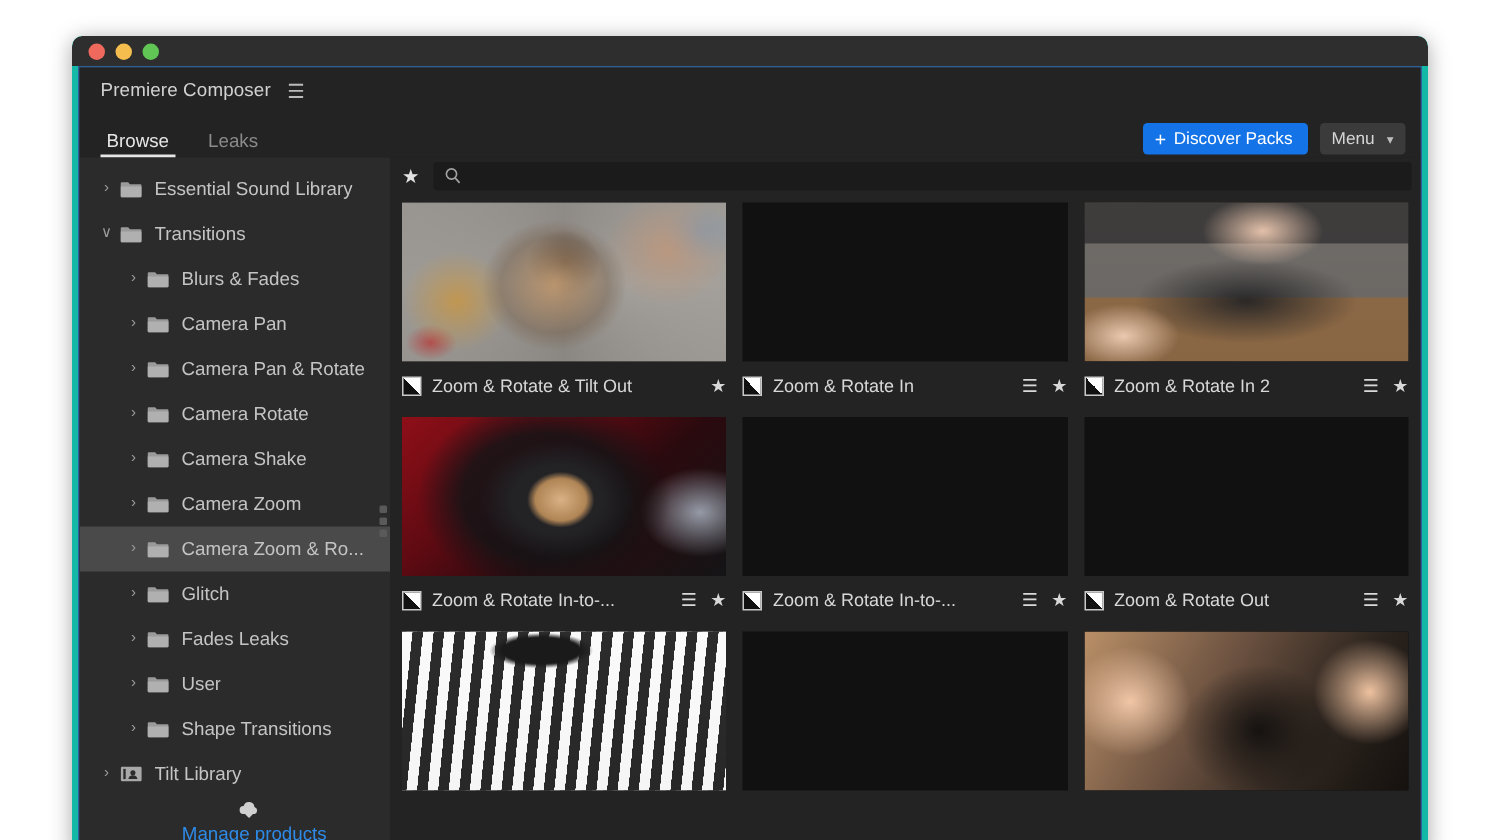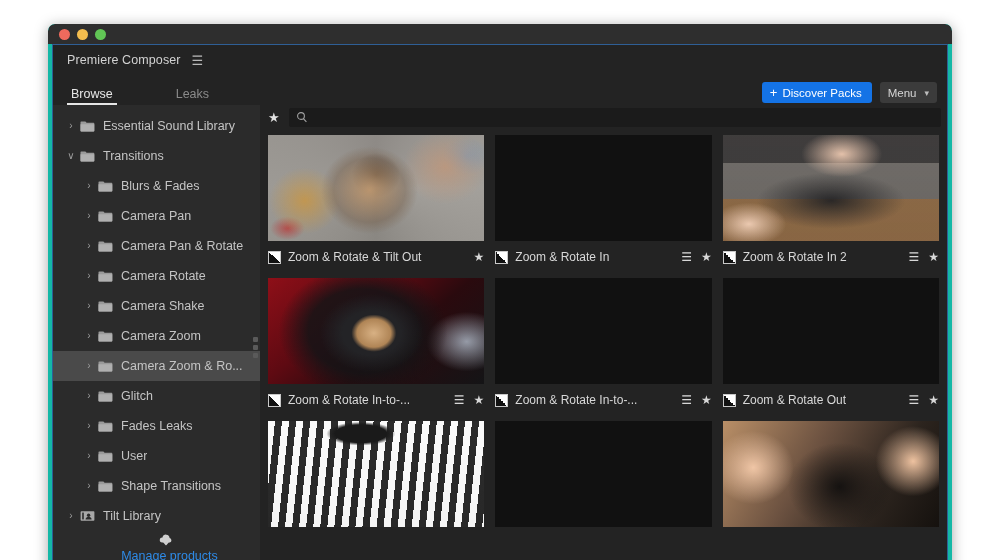--- a/index.html
+++ b/index.html
@@ -77,21 +77,20 @@
   }
 
   
   #tabrow {
     height: 30px;
     display: flex;
     align-items: flex-end;
     padding-left: 16px;
     background: #232323;
     position: relative;
-    gap: 37px;
   }
   .tab {
     font-size: 12.5px;
     color: #8b8b8b;
     padding: 0 2px 4px 2px;
     margin-right: 22px;
     cursor: pointer;
     position: relative;
   }
   .tab.active {

